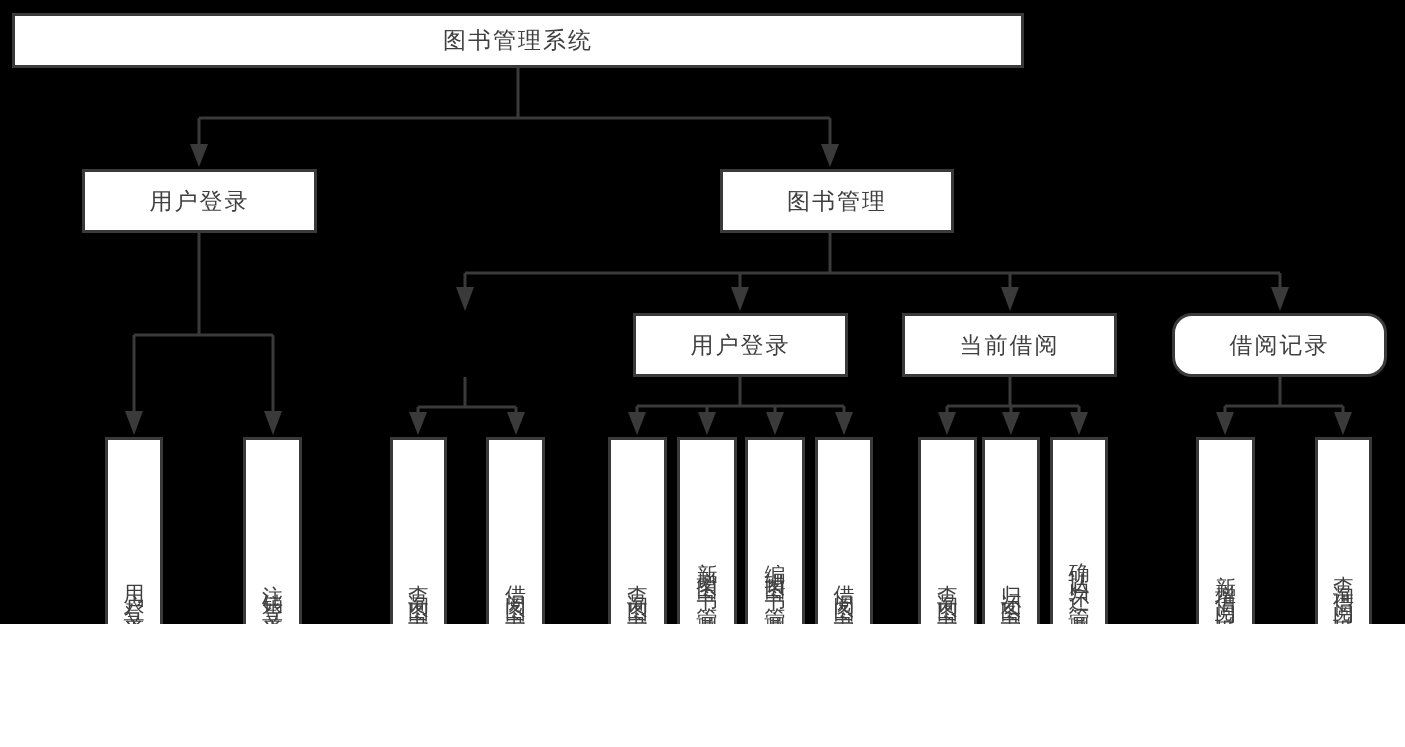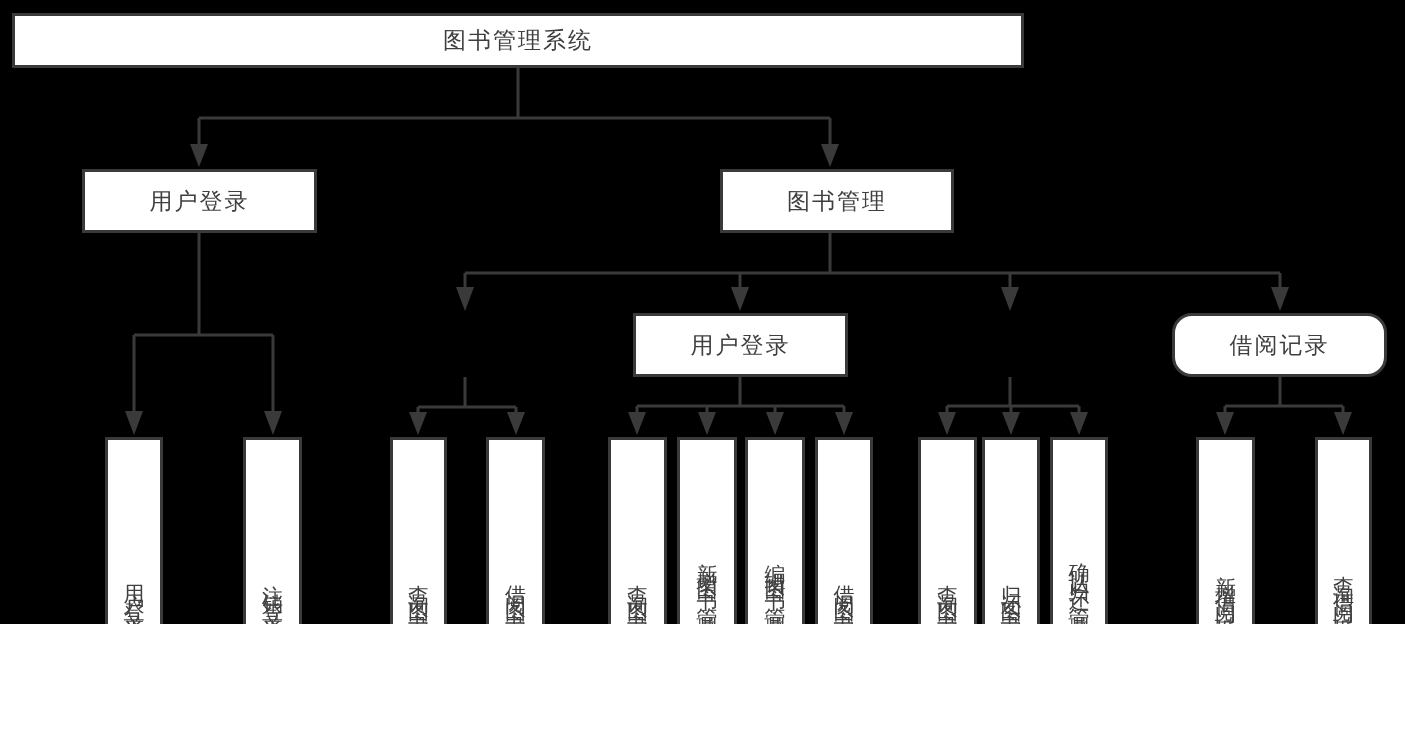--- a/index.html
+++ b/index.html
@@ -85,20 +85,21 @@
     <polygon points="1216,412 1234,412 1225,435"></polygon>
     <polygon points="1334,412 1352,412 1343,435"></polygon>
   </svg>
 
   <div class="box hbox" style="left:12px; top:13px; width:1012px; height:55px;">图书管理系统</div>
 
   <div class="box hbox" style="left:82px; top:169px; width:235px; height:64px;">用户登录</div>
   <div class="box hbox" style="left:712px; top:169px; width:234px; height:64px;margin-left:8px;">图书管理</div>
 
   <div class="box hbox" style="left:633px; top:313px; width:215px; height:64px;">用户登录</div>
+  <div class="box hbox" style="left:902px; top:313px; width:215px; height:64px;">当前借阅</div>
   <div class="box hbox" style="left:1172px; top:313px; width:215px; height:64px;border-radius:20px;">借阅记录</div>
 
   <div class="box vbox" style="left:105px; top:437px; width:58px; height:298px;">用户登录</div>
   <div class="box vbox" style="left:243px; top:437px; width:59px; height:298px;">注销登录</div>
   <div class="box vbox" style="left:390px; top:437px; width:57px; height:298px;">查询图书</div>
   <div class="box vbox" style="left:486px; top:437px; width:59px; height:298px;">借阅图书</div>
   <div class="box vbox" style="left:608px; top:437px; width:59px; height:298px;">查询图书</div>
   <div class="box vbox" style="left:677px; top:437px; width:60px; height:298px;">新增图书（管理员）</div>
   <div class="box vbox" style="left:745px; top:437px; width:60px; height:298px;">编辑图书（管理员）</div>
   <div class="box vbox" style="left:815px; top:437px; width:58px; height:298px;">借阅图书</div>

